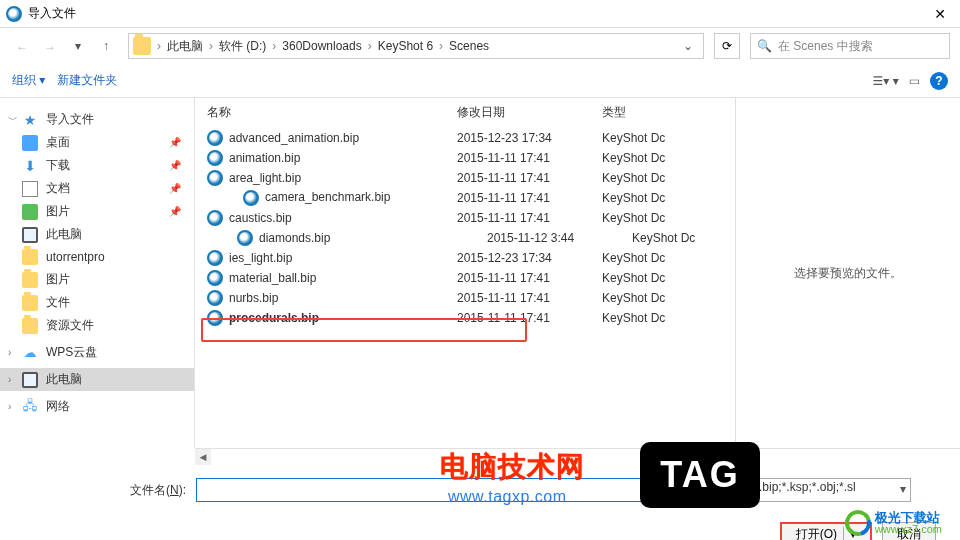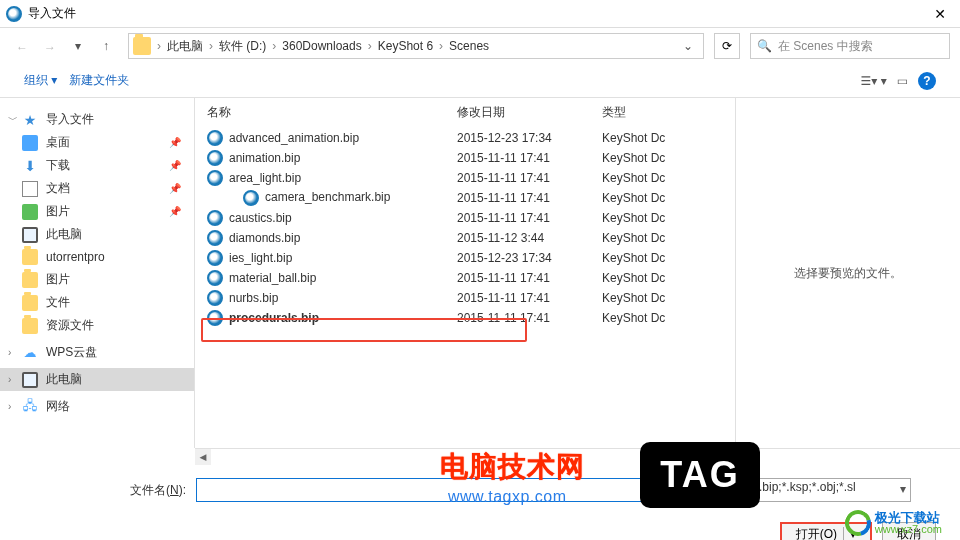--- a/index.html
+++ b/index.html
@@ -12,21 +12,21 @@
 .nav-btn { width: 24px; height: 24px; display: flex; align-items: center; justify-content: center; color: #555; }
 .nav-btn.disabled { color: #bbb; }
 .breadcrumb { flex: 1; height: 26px; border: 1px solid #ccc; display: flex; align-items: center; padding: 0 4px; margin: 0 6px; background: #fff; }
 .bc-folder { width: 18px; height: 18px; background: #ffd66e; border-radius: 2px; margin-right: 4px; position: relative; }
 .bc-folder::before { content:""; position:absolute; top:-3px; left:2px; width:8px; height:4px; background:#ffd66e; border-radius:1px; }
 .bc-item { padding: 0 4px; color: #333; }
 .bc-sep { color: #888; padding: 0 2px; }
 .bc-dropdown { margin-left: auto; color: #555; padding: 0 6px; }
 .refresh-btn { width: 26px; height: 26px; border: 1px solid #ccc; display: flex; align-items: center; justify-content: center; margin-right: 6px; }
 .searchbox { width: 200px; height: 26px; border: 1px solid #ccc; display: flex; align-items: center; padding: 0 6px; color: #888; gap: 6px; }
-.toolrow { height: 34px; display: flex; align-items: center; padding: 0 24px; border-bottom: 1px solid #e0e0e0; gap: 12px; }
+.toolrow { height: 34px; display: flex; align-items: center; padding: 0 12px; border-bottom: 1px solid #e0e0e0; gap: 12px; }
 .toolrow .link { color: #1966c0; cursor: pointer; }
 .toolrow .right { margin-left: auto; display: flex; align-items: center; gap: 10px; color: #555; }
 .help-icon { width: 18px; height: 18px; border-radius: 50%; background: #0b73d4; color: #fff; display: flex; align-items: center; justify-content: center; font-weight: bold; }
 .main { display: flex; height: 350px; }
 .sidebar { width: 195px; border-right: 1px solid #e0e0e0; padding: 6px 0; overflow: hidden; }
 .side-item { display: flex; align-items: center; padding: 3px 10px 3px 22px; gap: 8px; color: #333; position: relative; }
 .side-item.group { margin-top: 4px; }
 .side-item.selected { background: #d9d9d9; }
 .pin { position: absolute; right: 12px; color: #888; font-size: 10px; }
 .ico { width: 16px; height: 16px; display: inline-flex; align-items: center; justify-content: center; }
@@ -225,21 +225,21 @@
           </div>
           <div class="filerow">
             <span class="col-name" style="display:flex;align-items:center;">
               <span class="ks-icon"></span>
               <span>caustics.bip</span>
             </span>
             <span class="col-date">2015-11-11 17:41</span>
             <span class="col-type">KeyShot Dc</span>
           </div>
           <div class="filerow">
-            <span class="col-name" style="display:flex;align-items:center;">
+            <span class="col-name" style="display:flex;align-items:center;margin-left:30px;">
               <span class="ks-icon"></span>
               <span>diamonds.bip</span>
             </span>
             <span class="col-date">2015-11-12 3:44</span>
             <span class="col-type">KeyShot Dc</span>
           </div>
           <div class="filerow">
             <span class="col-name" style="display:flex;align-items:center;">
               <span class="ks-icon"></span>
               <span>ies_light.bip</span>

